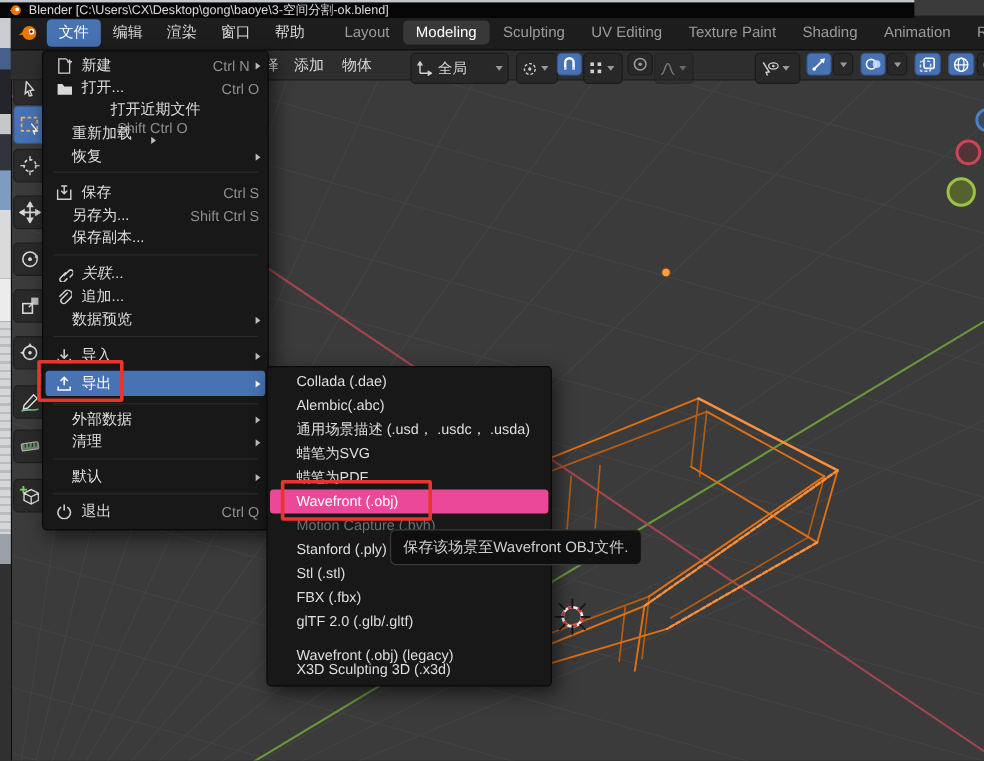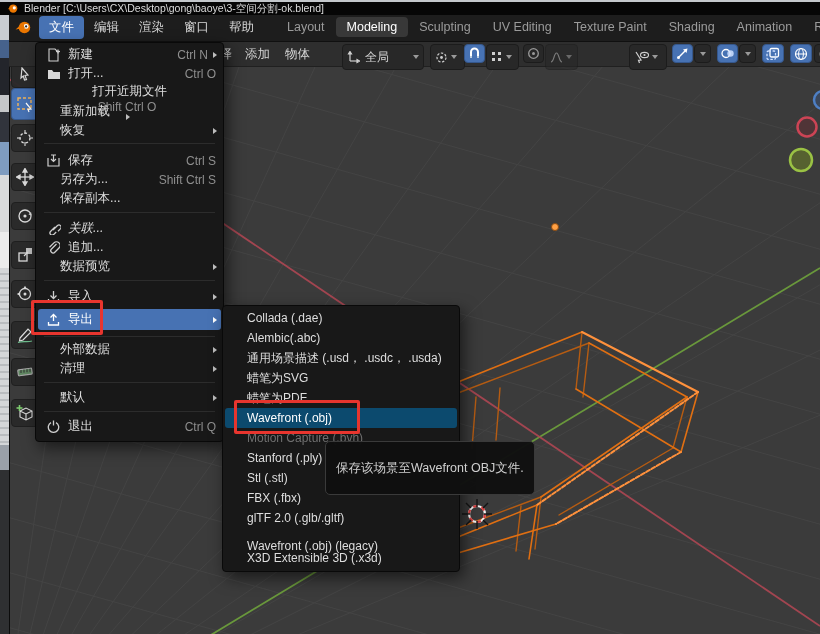--- a/index.html
+++ b/index.html
@@ -1,20 +1,20 @@
 <!DOCTYPE html>
 <html><head>
 <meta charset="utf-8">
 <style>
   html,body{margin:0;padding:0;background:#222;}
   .stage{position:relative;width:820px;height:634px;overflow:hidden;background:#3b3b3b;
          font-family:"Liberation Sans","DejaVu Sans",sans-serif;-webkit-font-smoothing:antialiased;}
   .abs{position:absolute;}
   
-  .titlebar{left:0;top:0;width:820px;height:13px;background:#060606;border-top:2px solid #c3c7cb;z-index:30;
+  .titlebar{left:0;top:0;width:762px;height:13px;background:#060606;border-top:2px solid #c3c7cb;z-index:30;
             display:flex;align-items:center;color:#dcdcdc;font-size:10.5px;white-space:nowrap;overflow:hidden;}
   .titlebar .logo{width:11px;height:11px;margin:0 6px 0 7px;}
   
   .topbar{left:9px;top:13px;width:811px;height:28px;background:#1d1d1d;z-index:20;display:flex;align-items:center;
           border-bottom:1px solid #101010;white-space:nowrap;overflow:hidden;}
   .blenderico{width:17px;height:15px;margin:0 7px 0 6px;flex:0 0 auto;}
   .menu-item{color:#d8d8d8;font-size:12.5px;padding:3px 10px;border-radius:4px;flex:0 0 auto;}
   .menu-item.active{background:#4772b3;color:#fff;}
   .tabs{display:flex;align-items:center;margin-left:12px;flex:0 0 auto;}
   .tab{color:#9b9b9b;font-size:12.5px;padding:3px 11px;border-radius:4px;flex:0 0 auto;}
@@ -45,25 +45,25 @@
   .mi .lbl{flex:1 1 auto;white-space:nowrap;}
   .mi .sc{color:#8f8f8f;font-size:12px;margin-right:5px;white-space:nowrap;}
   .mi .sub{width:0;height:0;border-top:3.5px solid transparent;border-bottom:3.5px solid transparent;
            border-left:4.5px solid #bdbdbd;margin-right:4px;}
   .mi.hl{background:#4772b3;border-radius:3px;color:#fff;}
   .msep{position:absolute;left:8px;right:8px;height:1px;background:#2c2c2c;}
   .submenu{left:222px;top:305px;width:236px;height:265px;background:#181818;border:1px solid #090909;
            border-radius:4px;z-index:41;box-shadow:4px 6px 16px rgba(0,0,0,.55);}
   .si{position:absolute;left:2px;right:2px;height:20px;display:flex;align-items:center;color:#dedede;
       font-size:12px;padding-left:22px;box-sizing:border-box;white-space:nowrap;}
-  .si.hl{background:#0c4a6e;border-radius:3px;color:#fff;}
+  .si.hl{background:#ec4899;border-radius:3px;color:#fff;}
   .si.dim{color:#6f6f6f;}
   
   .tooltip{left:325px;top:441px;height:28px;background:rgba(16,16,16,.97);border:1px solid #3a3a3a;border-radius:5px;
-           z-index:50;display:flex;align-items:center;padding:12px 10px;color:#cfcfcf;font-size:12.5px;white-space:nowrap;}
+           z-index:50;display:flex;align-items:center;padding:0 10px;color:#cfcfcf;font-size:12.5px;white-space:nowrap;}
   
   .redrect{border:3px solid #e8352e;border-radius:2px;z-index:60;background:transparent;}
   svg{display:block;}
 </style>
 </head>
 <body>
 
 <div class="stage">
 
   <svg class="abs" style="left:0;top:66px;z-index:1;" width="820" height="568" viewBox="0 66 820 568">
@@ -533,21 +533,21 @@
     <div class="si" style="top:42px;">通用场景描述 (.usd， .usdc， .usda)</div>
     <div class="si" style="top:62px;">蜡笔为SVG</div>
     <div class="si" style="top:82px;">蜡笔为PDF</div>
     <div class="si hl" style="top:102px;">Wavefront (.obj)</div>
     <div class="si dim" style="top:122px;">Motion Capture (.bvh)</div>
     <div class="si" style="top:142px;">Stanford (.ply)</div>
     <div class="si" style="top:162px;">Stl (.stl)</div>
     <div class="si" style="top:182px;">FBX (.fbx)</div>
     <div class="si" style="top:202px;">glTF 2.0 (.glb/.gltf)</div>
     <div class="si" style="top:230px;">Wavefront (.obj) (legacy)</div>
-    <div class="si" style="top:242px;">X3D Extensible 3D (.x3d)</div>
+    <div class="si" style="top:242px;">X3D Sculpting 3D (.x3d)</div>
   </div>
 
   <div class="abs tooltip">
     <span>保存该场景至Wavefront OBJ文件.</span>
   </div>
 
   <div class="abs redrect" style="left:31px;top:300px;width:66px;height:29px;"></div>
   <div class="abs redrect" style="left:234px;top:400px;width:120px;height:28px;"></div>
 
 </div>

